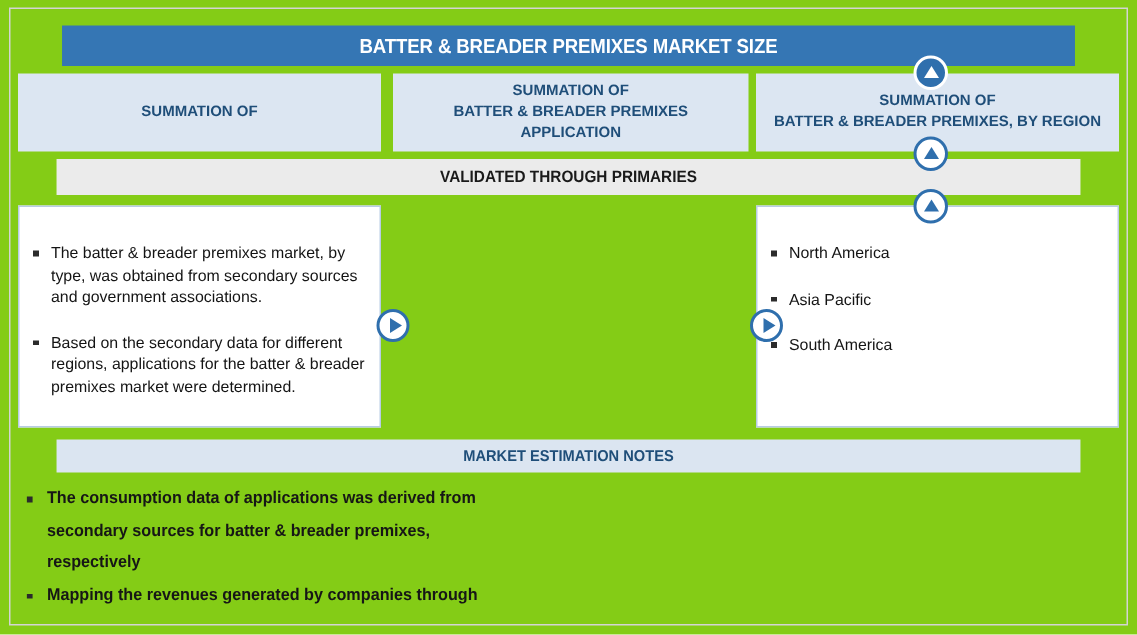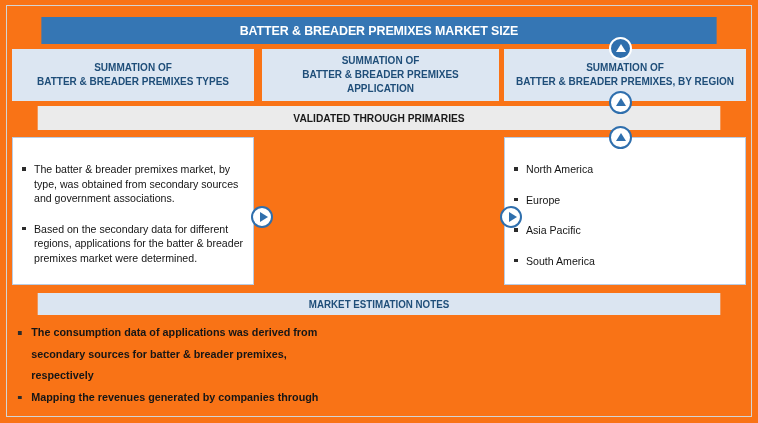--- a/index.html
+++ b/index.html
@@ -11,21 +11,21 @@
     width: 758px;
     height: 423px;
     font-family: "Liberation Sans", sans-serif;
     overflow: hidden;
   }
 
   .canvas {
     position: relative;
     width: 758px;
     height: 423px;
-    background: #f97316;
+    background: #84cc16;
     box-sizing: border-box;
   }
 
   
   .outer-frame {
     position: absolute;
     left: 6px;
     top: 5px;
     width: 746px;
     height: 412px;
@@ -288,21 +288,20 @@
 
 <div class="canvas">
 
   <div class="outer-frame"></div>
 
   <div class="title-band">BATTER &amp; BREADER PREMIXES MARKET SIZE</div>
 
   <div class="sum-row">
     <div class="sum-box sum-box-1">
       <span class="ln">SUMMATION OF</span>
-      <span class="ln">BATTER &amp; BREADER PREMIXES TYPES</span>
     </div>
     <div class="sum-box sum-box-2">
       <span class="ln">SUMMATION OF</span>
       <span class="ln">BATTER &amp; BREADER PREMIXES</span>
       <span class="ln">APPLICATION</span>
     </div>
     <div class="sum-box sum-box-3">
       <span class="ln">SUMMATION OF</span>
       <span class="ln">BATTER &amp; BREADER PREMIXES, BY REGION</span>
     </div>
@@ -316,21 +315,20 @@
       <ul class="bullets">
         <li>The batter &amp; breader premixes market, by type, was obtained from secondary sources and government associations.</li>
         <li>Based on the secondary data for different regions, applications for the batter &amp; breader premixes market were determined.</li>
       </ul>
     </div>
 
 
     <div class="panel panel-3">
       <ul class="bullets region-list">
         <li>North America</li>
-        <li>Europe</li>
         <li>Asia Pacific</li>
         <li>South America</li>
       </ul>
     </div>
   </div>
 
   <div class="play-btn play-1">
     <span class="tri"></span>
   </div>
   <div class="play-btn play-2">

